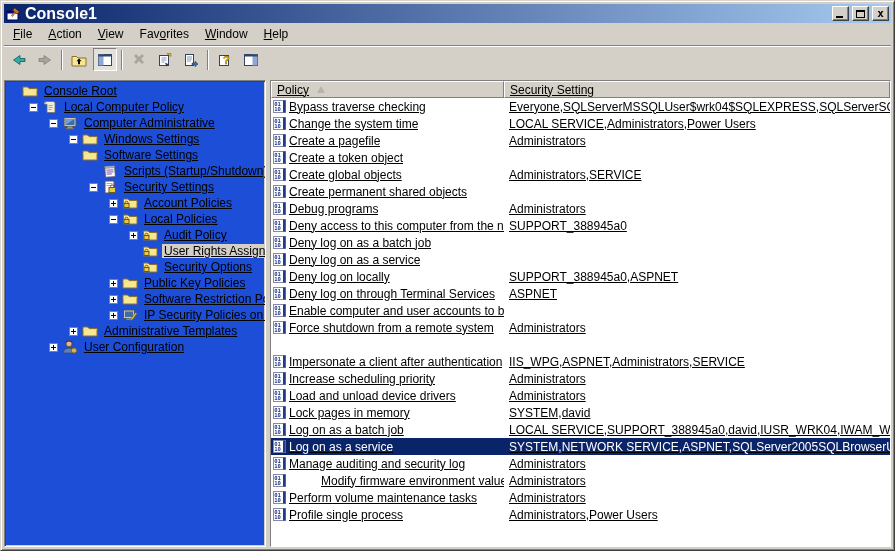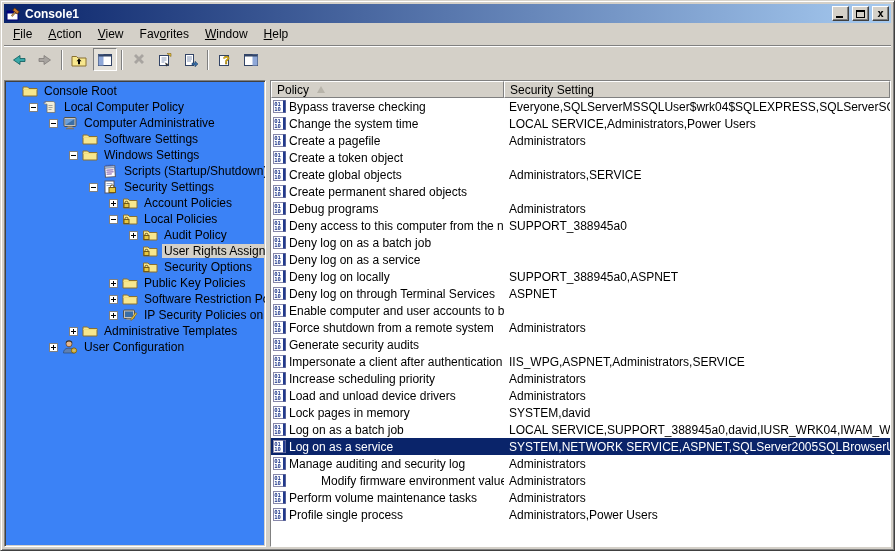--- a/index.html
+++ b/index.html
@@ -12,21 +12,21 @@
     box-shadow:inset 1px 1px 0 #fff, inset -1px -1px 0 #808080;
     padding:3px;display:flex;flex-direction:column;
   }
 
   
   .titlebar{
     height:19px;flex:0 0 19px;display:flex;align-items:center;gap:3px;
     background:linear-gradient(to right,#0A246A,#A6CAF0);
     padding:0 2px;color:#fff;
   }
-  .titlebar .title{font-size:12px;font-weight:bold;flex:1;white-space:nowrap;overflow:hidden;}
+  .titlebar .title{font-size:16px;font-weight:bold;flex:1;white-space:nowrap;overflow:hidden;}
   .tb-ctl{
     width:17px;height:15px;background:#D4D0C8;border:1px solid;
     border-color:#fff #404040 #404040 #fff;box-shadow:inset -1px -1px 0 #808080;
     display:flex;align-items:center;justify-content:center;position:relative;padding:0;
   }
   .glyph-min{position:absolute;left:3px;bottom:2px;width:7px;height:2px;background:#000;}
   .glyph-max{width:9px;height:8px;border:1px solid #000;border-top-width:2px;}
   .glyph-close{font-size:11px;font-weight:bold;color:#000;line-height:1;font-family:"DejaVu Sans Mono",monospace;}
 
   
@@ -55,21 +55,22 @@
     height:20px;flex:0 0 20px;display:flex;align-items:center;gap:4px;
     background:linear-gradient(to right,#0A246A,#A6CAF0);
     padding:0 3px;color:#fff;
   }
   .console-titlebar .path{font-size:12px;font-weight:bold;white-space:nowrap;overflow:hidden;}
   .console-body{flex:1;display:flex;min-height:0;background:#D4D0C8;padding-top:2px;}
 
   .sunken{
     border:1px solid;border-color:#808080 #fff #fff #808080;
     box-shadow:inset 1px 1px 0 #404040, inset -1px -1px 0 #D4D0C8;
-    background:#3b82f6;
+    background:#1d4ed8;
+    text-decoration:underline;
   }
 
   
   .tree-pane{width:262px;flex:0 0 262px;overflow:hidden;padding:2px 0 2px 2px;}
   .tree-row{height:16px;display:flex;align-items:center;white-space:nowrap;font-size:12px;color:#000;}
   .tree-stub{flex:0 0 auto;}
   .expand-box{width:9px;height:9px;flex:0 0 9px;border:1px solid #808080;background:#fff;position:relative;margin-right:4px;}
   .expand-box::before{content:"";position:absolute;left:1px;right:1px;top:3px;height:1px;background:#000;}
   .expand-box.plus::after{content:"";position:absolute;top:1px;bottom:1px;left:3px;width:1px;background:#000;}
   .expand-spacer{width:13px;flex:0 0 13px;}
@@ -236,39 +237,39 @@
                 <rect x="3.5" y="4" width="9" height="6" fill="#3A6EA5"></rect>
                 <path d="M3.5 4l9 0-9 6z" fill="#6FA0D8"></path>
                 <rect x="5.5" y="11.5" width="5" height="1.5" fill="#9a968e"></rect>
                 <rect x="4" y="13" width="8" height="1.3" fill="#78746c"></rect>
               </svg>
             </span>
             <span class="tree-label">Computer Administrative</span>
           </div>
           <div class="tree-row">
             <span class="tree-stub" style="width: 62px;"></span>
-            <span class="expand-spacer"></span>
+            <span class="expand-box"></span>
             <span class="tree-icon">
               <svg width="16" height="16" viewBox="0 0 16 16">
                 <path d="M1 4h4.5L7 5.5h8V13H1z" fill="#F7E78E" stroke="#8A7030"></path>
                 <path d="M1 6.5h14" stroke="#EED870" stroke-width="0.7"></path>
               </svg>
             </span>
-            <span class="tree-label">Software Settings</span>
+            <span class="tree-label">Windows Settings</span>
           </div>
           <div class="tree-row">
             <span class="tree-stub" style="width: 62px;"></span>
-            <span class="expand-box"></span>
+            <span class="expand-spacer"></span>
             <span class="tree-icon">
               <svg width="16" height="16" viewBox="0 0 16 16">
                 <path d="M1 4h4.5L7 5.5h8V13H1z" fill="#F7E78E" stroke="#8A7030"></path>
                 <path d="M1 6.5h14" stroke="#EED870" stroke-width="0.7"></path>
               </svg>
             </span>
-            <span class="tree-label">Windows Settings</span>
+            <span class="tree-label">Software Settings</span>
           </div>
           <div class="tree-row">
             <span class="tree-stub" style="width: 82px;"></span>
             <span class="expand-spacer"></span>
             <span class="tree-icon">
               <svg width="16" height="16" viewBox="0 0 16 16">
                 <g transform="rotate(-4 8 8)">
                   <rect x="3" y="3" width="10" height="11" fill="#fff" stroke="#556"></rect>
                   <path d="M4.5 3v-1.4M6.5 3v-1.4M8.5 3v-1.4M10.5 3v-1.4" stroke="#3355bb" stroke-width="1"></path>
                   <rect x="3" y="3" width="10" height="2" fill="#A8C0E8" stroke="#556" stroke-width="0.5"></rect>
@@ -587,29 +588,20 @@
                     <rect x="0.5" y="0.5" width="12" height="12" fill="#fff" stroke="#8888aa"></rect>
                     <rect x="10" y="0.5" width="2.5" height="12" fill="#223a8c"></rect>
                     <text x="1.2" y="5.8" font-size="5.6" font-weight="bold" fill="#223a8c" font-family="DejaVu Sans Mono,monospace">01</text>
                     <text x="1.2" y="11.4" font-size="5.6" font-weight="bold" fill="#223a8c" font-family="DejaVu Sans Mono,monospace">10</text>
                   </svg></span>
                 <span style="white-space: nowrap; overflow: hidden;">Force shutdown from a remote system</span>
               </span>
               <span class="cell cell-setting">Administrators</span>
             </div>
             <div class="list-row">
-              <span class="cell cell-policy">
-                <span style="width: 13px; height: 13px; display: block; flex: 0 0 13px;"><svg width="13" height="13" viewBox="0 0 13 13">
-                    <rect x="0.5" y="0.5" width="12" height="12" fill="#fff" stroke="#8888aa"></rect>
-                    <rect x="10" y="0.5" width="2.5" height="12" fill="#223a8c"></rect>
-                    <text x="1.2" y="5.8" font-size="5.6" font-weight="bold" fill="#223a8c" font-family="DejaVu Sans Mono,monospace">01</text>
-                    <text x="1.2" y="11.4" font-size="5.6" font-weight="bold" fill="#223a8c" font-family="DejaVu Sans Mono,monospace">10</text>
-                  </svg></span>
-                <span style="white-space: nowrap; overflow: hidden;">Generate security audits</span>
-              </span>
             </div>
             <div class="list-row">
               <span class="cell cell-policy">
                 <span style="width: 13px; height: 13px; display: block; flex: 0 0 13px;"><svg width="13" height="13" viewBox="0 0 13 13">
                     <rect x="0.5" y="0.5" width="12" height="12" fill="#fff" stroke="#8888aa"></rect>
                     <rect x="10" y="0.5" width="2.5" height="12" fill="#223a8c"></rect>
                     <text x="1.2" y="5.8" font-size="5.6" font-weight="bold" fill="#223a8c" font-family="DejaVu Sans Mono,monospace">01</text>
                     <text x="1.2" y="11.4" font-size="5.6" font-weight="bold" fill="#223a8c" font-family="DejaVu Sans Mono,monospace">10</text>
                   </svg></span>
                 <span style="white-space: nowrap; overflow: hidden;">Impersonate a client after authentication</span>

